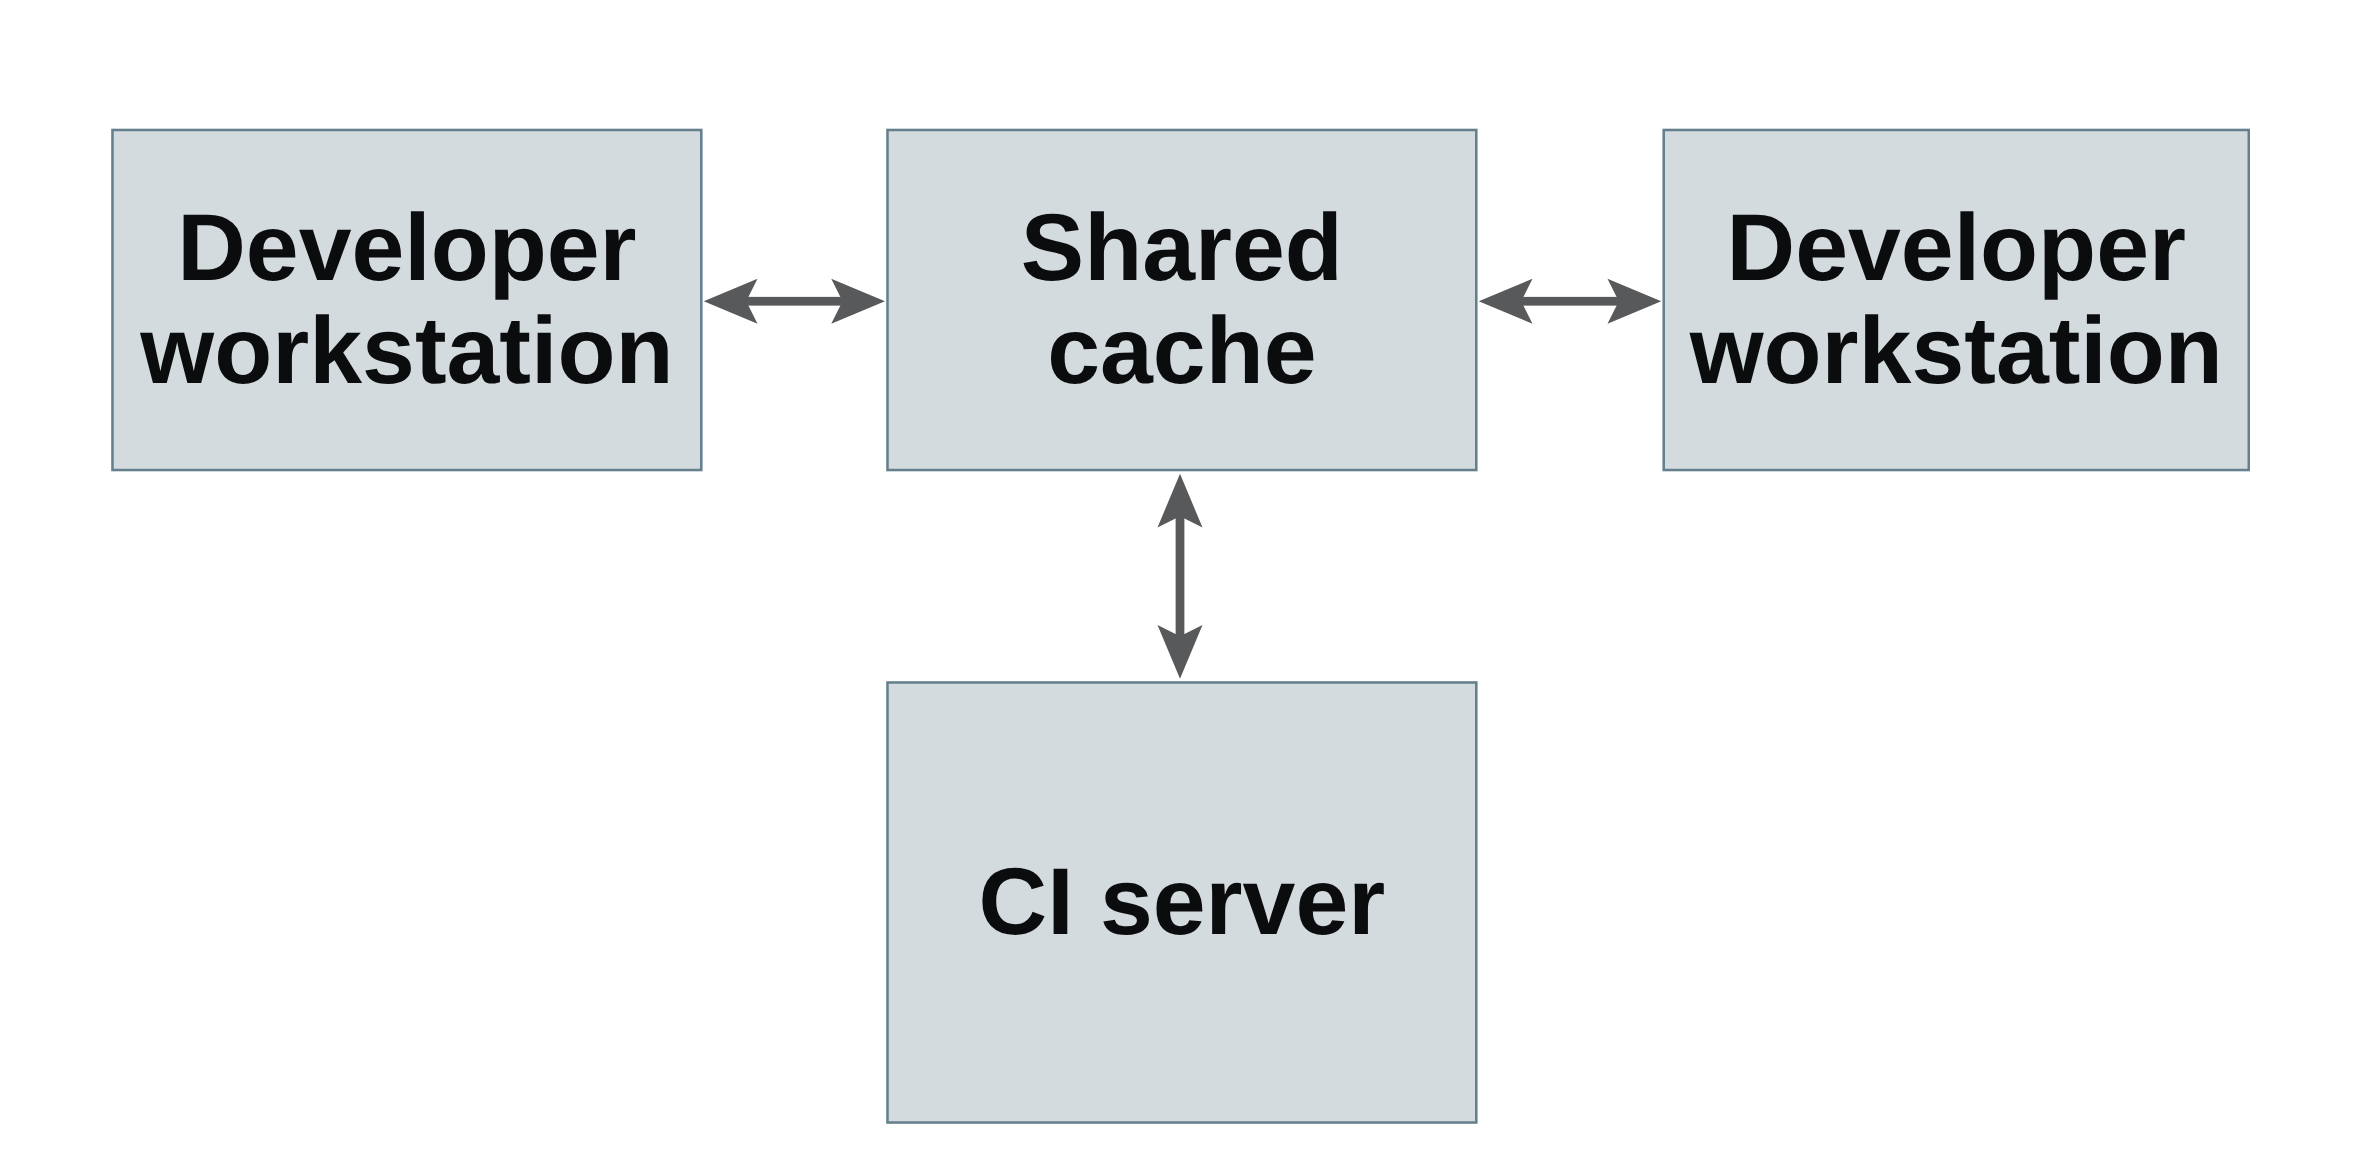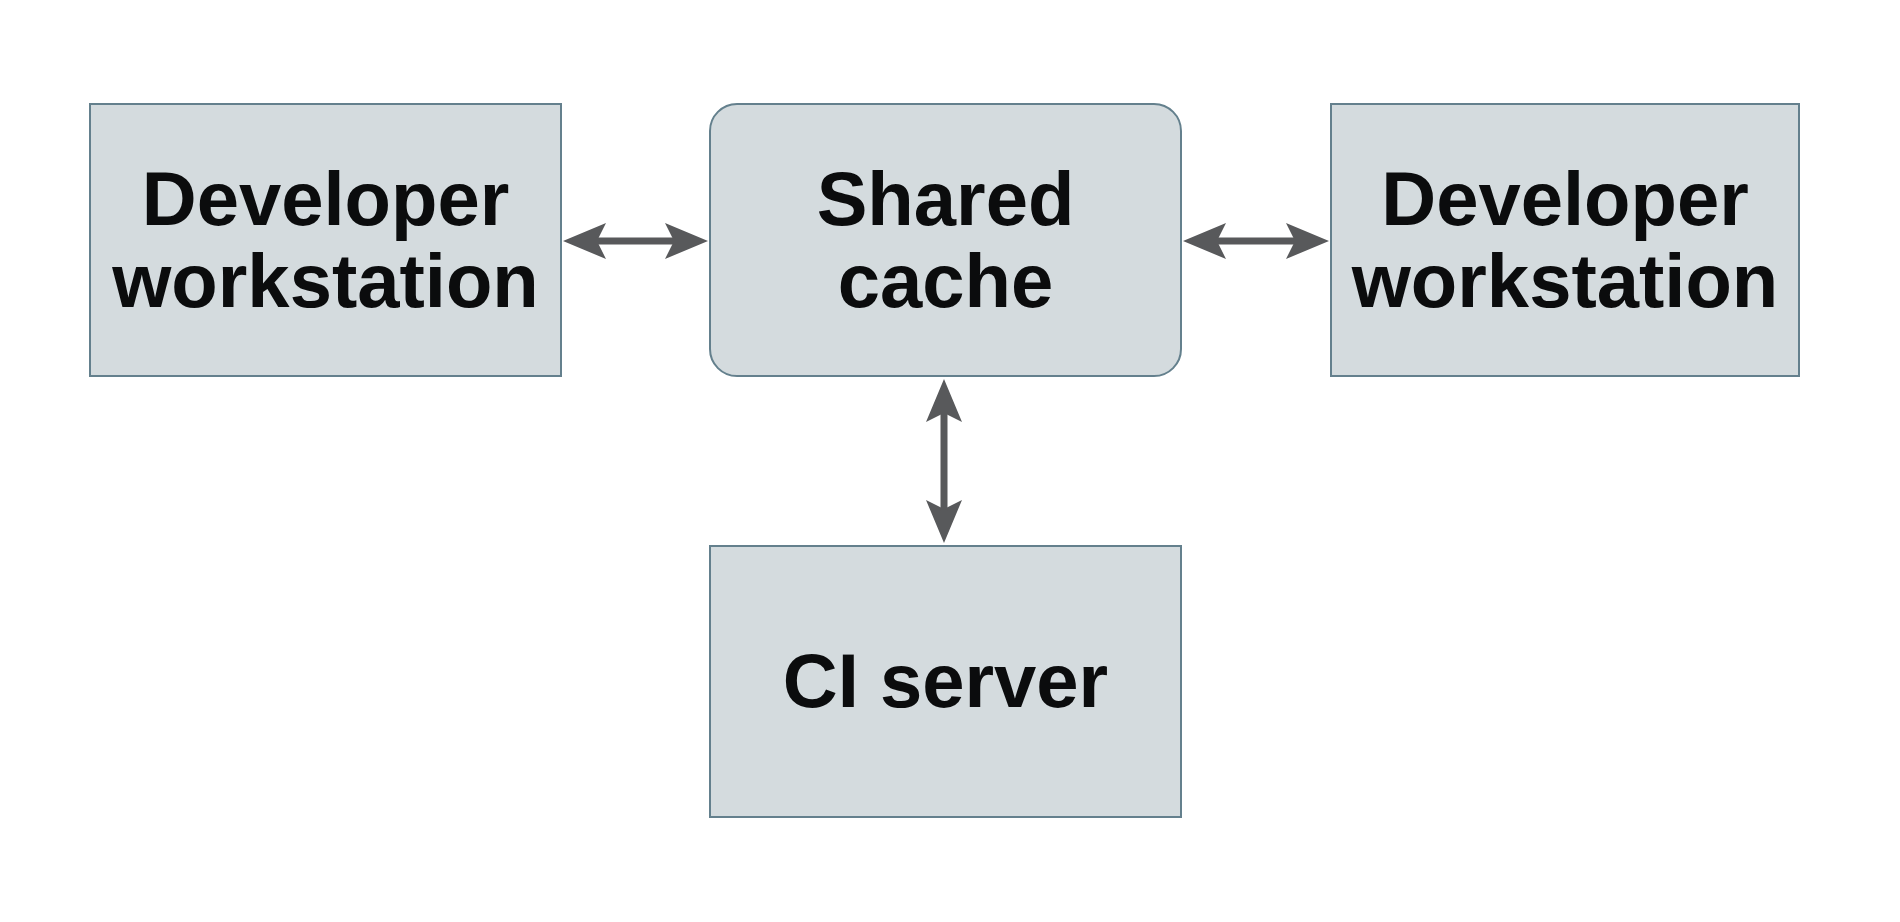--- a/index.html
+++ b/index.html
@@ -34,23 +34,23 @@
   }
   .node-label {
     font-size: 76px;
     line-height: 1.08;
     color: var(--text-color);
     text-align: center;
     white-space: pre-line;
     letter-spacing: 0px;
   }
   .node-left  { left: 89px;  top: 103px; width: 473px; height: 274px; }
-  .node-center{ left: 709px; top: 103px; width: 473px; height: 274px; border-radius: 28px; }
+  .node-center{ left: 709px; top: 103px; width: 473px; height: 274px; }
   .node-right { left: 1330px;top: 103px; width: 470px; height: 274px; }
-  .node-ci    { left: 709px; top: 545px; width: 473px; height: 273px; }
+  .node-ci    { left: 709px; top: 545px; width: 473px; height: 354px; }
   .arrow {
     position: absolute;
     display: block;
   }
   .arrow path, .arrow rect {
     fill: var(--arrow-color);
     stroke: none;
   }
   .arrow-h1 { left: 562px;  top: 221px; }
   .arrow-h2 { left: 1182px; top: 221px; }

